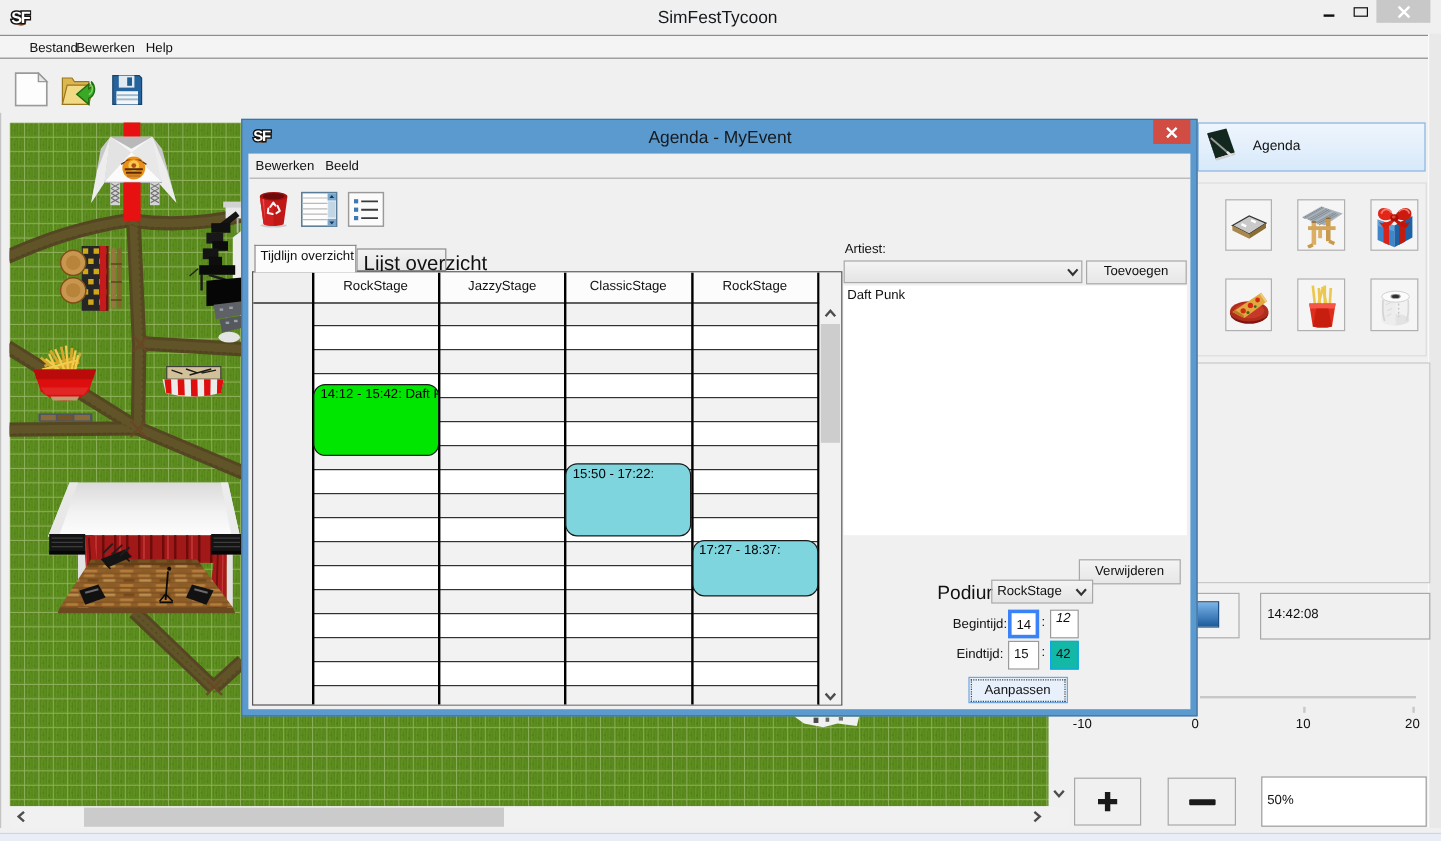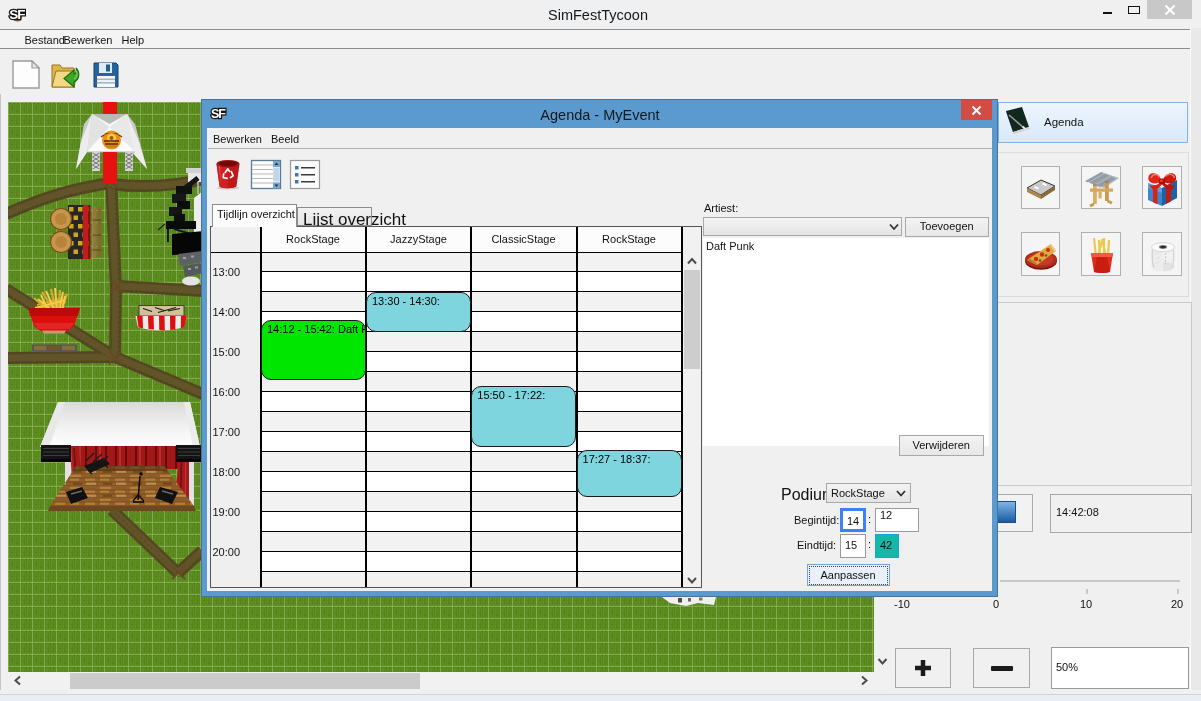--- a/index.html
+++ b/index.html
@@ -545,40 +545,29 @@
       <div class="abs" style="left:0;top:180px;width:422px;height:20px;background:#ffffff;border-bottom:1px solid #000;"></div>
       <div class="abs" style="left:0;top:200px;width:422px;height:20px;background:#f2f2f2;border-bottom:1px solid #000;"></div>
       <div class="abs" style="left:0;top:220px;width:422px;height:20px;background:#ffffff;border-bottom:1px solid #000;"></div>
       <div class="abs" style="left:0;top:240px;width:422px;height:20px;background:#f2f2f2;border-bottom:1px solid #000;"></div>
       <div class="abs" style="left:0;top:260px;width:422px;height:20px;background:#ffffff;border-bottom:1px solid #000;"></div>
       <div class="abs" style="left:0;top:280px;width:422px;height:20px;background:#f2f2f2;border-bottom:1px solid #000;"></div>
       <div class="abs" style="left:0;top:300px;width:422px;height:20px;background:#ffffff;border-bottom:1px solid #000;"></div>
       <div class="abs" style="left:0;top:320px;width:422px;height:20px;background:#f2f2f2;border-bottom:1px solid #000;"></div>
     </div>
 
-  <div class="abs" id="times" style="left:0;top:0;width:49px;height:362px;font-size:11px;color:#111;">
-      <div class="abs" style="left:2px;top:39px;">13:00</div>
-      <div class="abs" style="left:2px;top:79px;">14:00</div>
-      <div class="abs" style="left:2px;top:119px;">15:00</div>
-      <div class="abs" style="left:2px;top:159px;">16:00</div>
-      <div class="abs" style="left:2px;top:199px;">17:00</div>
-      <div class="abs" style="left:2px;top:239px;">18:00</div>
-      <div class="abs" style="left:2px;top:279px;">19:00</div>
-      <div class="abs" style="left:2px;top:319px;">20:00</div>
-    </div>
 
   <div class="abs" style="left:49px;top:0;width:2px;height:362px;background:#000;"></div>
   <div class="abs" style="left:154.5px;top:0;width:2px;height:362px;background:#000;"></div>
   <div class="abs" style="left:259.8px;top:0;width:2px;height:362px;background:#000;"></div>
   <div class="abs" style="left:365.1px;top:0;width:2px;height:362px;background:#000;"></div>
   <div class="abs" style="left:470.4px;top:0;width:2px;height:362px;background:#000;"></div>
 
   <div class="abs" style="left:0;top:24.5px;width:472px;height:1.5px;background:#000;"></div>
 
-  <div class="abs" style="left:155.5px;top:65px;width:105px;height:40px;background:#7ed5de;border:1px solid #1a1a1a;border-radius:10px;font-size:11px;color:#000;padding:2px 0 0 5px;">13:30 - 14:30:</div>
   <div class="abs" style="left:50.5px;top:93px;width:105px;height:60px;background:#00e600;border:1px solid #1a1a1a;border-radius:10px;font-size:11px;color:#000;padding:2px 0 0 5px;white-space:nowrap;overflow:hidden;">14:12 - 15:42: Daft Punk</div>
   <div class="abs" style="left:260.8px;top:158.5px;width:105px;height:61px;background:#7ed5de;border:1px solid #1a1a1a;border-radius:10px;font-size:11px;color:#000;padding:2px 0 0 5px;">15:50 - 17:22:</div>
   <div class="abs" style="left:366.1px;top:223px;width:105px;height:47px;background:#7ed5de;border:1px solid #1a1a1a;border-radius:10px;font-size:11px;color:#000;padding:2px 0 0 5px;">17:27 - 18:37:</div>
 
   <div class="abs" style="left:472px;top:0;width:18px;height:362px;background:#f1f1f1;"></div>
   <svg class="abs" style="left:472px;top:26px;" width="18" height="17">
       <path d="M5 10.5 L9 6 L13 10.5" stroke="#4d4d4d" stroke-width="2" fill="none"></path>
     </svg>
   <div class="abs" style="left:473.5px;top:43px;width:15.5px;height:99px;background:#cdcdcd;"></div>
   <svg class="abs" style="left:472px;top:345px;" width="18" height="17">
@@ -589,28 +578,28 @@
 <div class="abs" style="left:217px;top:208px;font-size:11px;color:#111;">Tijdlijn overzicht</div>
 
 <div class="abs" style="left:704px;top:202px;font-size:11px;color:#111;">Artiest:</div>
 <div class="abs" style="left:703px;top:217px;width:199px;height:19px;background:linear-gradient(#f4f4f4,#e4e4e4);border:1px solid #a8a8a8;"></div>
 <svg class="abs" style="left:888px;top:222px;" width="12" height="10">
     <path d="M2 2.5 L6 7 L10 2.5" stroke="#333" stroke-width="1.8" fill="none"></path>
   </svg>
 <div class="abs" style="left:905px;top:216.5px;width:83.5px;height:20px;background:linear-gradient(#f3f3f3,#e7e7e7);border:1px solid #a8a8a8;text-align:center;font-size:11px;color:#111;padding-top:2.5px;">Toevoegen</div>
 <div class="abs" style="left:703px;top:238px;width:286px;height:208px;background:#fff;"></div>
 <div class="abs" style="left:706px;top:240px;font-size:11px;color:#111;">Daft Punk</div>
-<div class="abs" style="left:898.5px;top:435px;width:85.5px;height:20.5px;background:linear-gradient(#f3f3f3,#e7e7e7);border:1px solid #a8a8a8;text-align:center;font-size:11px;color:#111;padding-top:3px;">Verwijderen</div>
+<div class="abs" style="left:898.5px;top:466px;width:85.5px;height:20.5px;background:linear-gradient(#f3f3f3,#e7e7e7);border:1px solid #a8a8a8;text-align:center;font-size:11px;color:#111;padding-top:3px;">Verwijderen</div>
 <div class="abs" style="left:781px;top:486px;font-size:16px;color:#111;">Podium:</div>
 <div class="abs" style="left:826px;top:483px;width:85px;height:19.5px;background:linear-gradient(#f4f4f4,#e4e4e4);border:1px solid #a8a8a8;font-size:11px;color:#111;padding:3px 0 0 4px;">RockStage</div>
 <svg class="abs" style="left:895px;top:489px;" width="12" height="10">
     <path d="M2 2 L6 6.5 L10 2" stroke="#333" stroke-width="1.8" fill="none"></path>
   </svg>
 <div class="abs" style="left:794px;top:514px;font-size:11px;color:#111;">Begintijd:</div>
 <div class="abs" style="left:840px;top:508px;width:25.5px;height:24px;background:#fff;border:3px solid #3b82f6;font-size:11px;color:#111;padding:4px 0 0 4px;">14</div>
 <div class="abs" style="left:868px;top:513px;font-size:11px;color:#111;">:</div>
-<div class="abs" style="left:875px;top:508px;width:44px;height:24px;background:#fff;border:1px solid #9a9a9a;font-size:11px;color:#111;padding:0 0 0 4px;">12</div>
+<div class="abs" style="left:875px;top:508px;width:24px;height:24px;background:#fff;border:1px solid #9a9a9a;font-size:11px;color:#111;padding:0 0 0 4px;font-style:italic;">12</div>
 <div class="abs" style="left:797px;top:539px;font-size:11px;color:#111;">Eindtijd:</div>
 <div class="abs" style="left:840px;top:533.5px;width:25.5px;height:24px;background:#fff;border:1px solid #9a9a9a;font-size:11px;color:#111;padding:4px 0 0 4px;">15</div>
 <div class="abs" style="left:868px;top:538px;font-size:11px;color:#111;">:</div>
 <div class="abs" style="left:875px;top:533.5px;width:24px;height:24px;background:#14b8a6;border:1px solid #0ea5e9;font-size:11px;color:#111;padding:4px 0 0 4px;">42</div>
 <div class="abs" style="left:806.5px;top:564px;width:83px;height:21.5px;background:#e7f0fb;border:1px solid #70a6dc;"></div>
 <div class="abs" style="left:808.5px;top:566px;width:79px;height:19px;border:1px dotted #444;text-align:center;font-size:11px;color:#111;padding-top:1.5px;">Aanpassen</div>
 
 </body></html>

